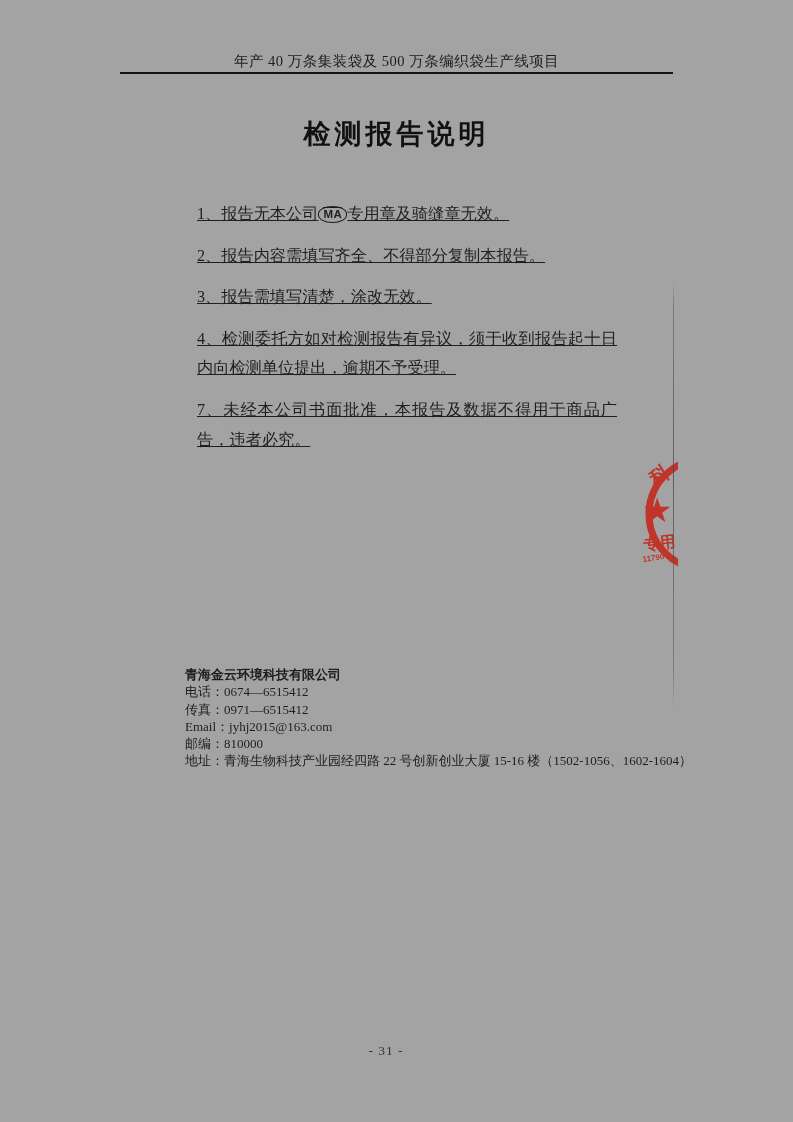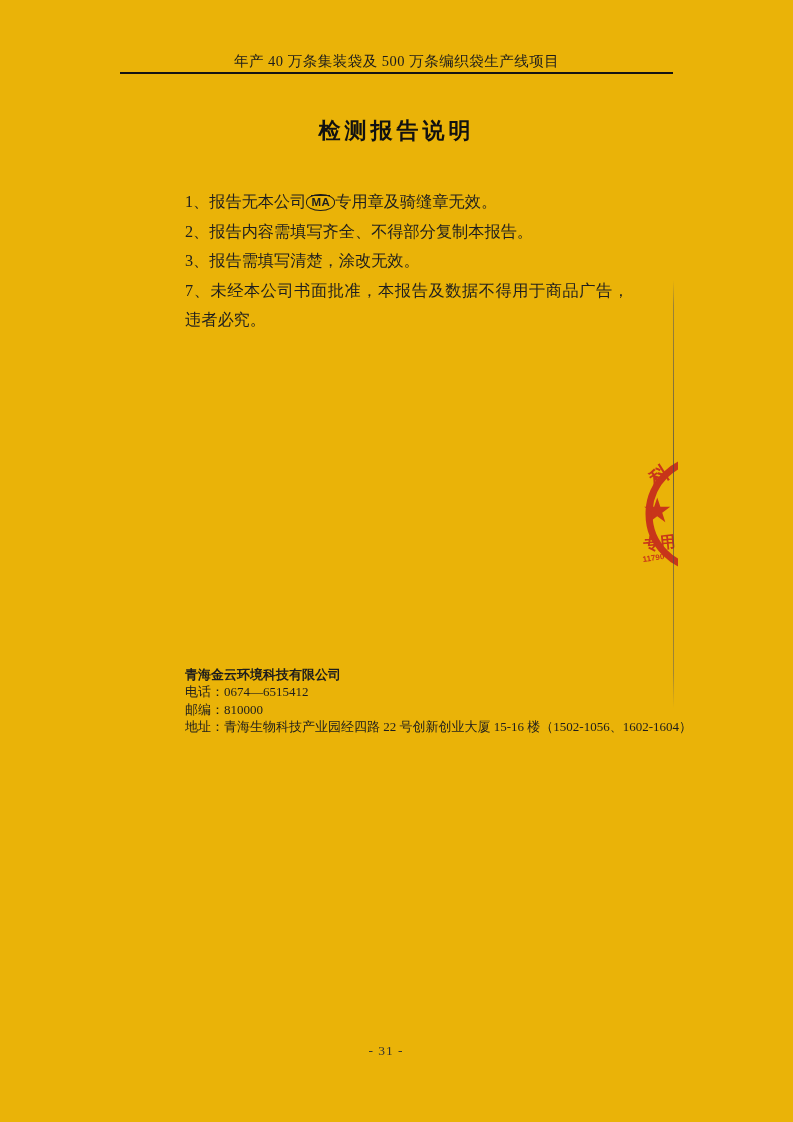--- a/index.html
+++ b/index.html
@@ -7,21 +7,21 @@
   body {
     font-family: "Liberation Serif", "DejaVu Serif", serif;
     background: #ffffff;
     color: #222;
     overflow: hidden;
   }
   .page {
     position: relative;
     width: 793px;
     height: 1122px;
-    background: #eab308;
+    background: #a3a3a3;
   }
   
   .running-header {
     position: absolute;
     top: 52px; left: 0;
     width: 793px;
     text-align: center;
     font-size: 14.5px;
     color: #1c1c1c;
     letter-spacing: 0.5px;
@@ -31,36 +31,36 @@
     top: 72px; left: 120px;
     width: 553px; height: 2px;
     background: #141414;
   }
   
   .doc-title {
     position: absolute;
     top: 116px; left: 0;
     width: 793px;
     text-align: center;
-    font-size: 22px;
+    font-size: 27px;
     font-weight: bold;
     letter-spacing: 4px;
     color: #111;
   }
   
   .notice-list {
     position: absolute;
     top: 188px; left: 185px;
     width: 444px;
     font-size: 16.2px;
     line-height: 29.6px;
     color: #1f1f1f;
     text-align: justify;
   }
-  .notice-item { margin: 0; }
+  .notice-item { margin: 12px; text-decoration: underline; }
   .cma-mark {
     display: inline-block;
     border: 1.6px solid #1c1c1c;
     border-radius: 50% / 46%;
     padding: 0 4px 1px 4px;
     font-size: 11.5px;
     font-weight: bold;
     line-height: 13px;
     letter-spacing: 0.5px;
     vertical-align: 1px;
@@ -121,39 +121,42 @@
 
   <div class="running-header">年产 40 万条集装袋及 500 万条编织袋生产线项目</div>
   <div class="header-rule"></div>
 
   <div class="doc-title">检测报告说明</div>
 
   <div class="notice-list">
     <p class="notice-item"><span>1、</span><span>报告无本公司</span><span class="cma-mark"><span class="cma-inner">MA</span></span><span>专用章及骑缝章无效。</span></p>
     <p class="notice-item"><span>2、</span><span>报告内容需填写齐全、不得部分复制本报告。</span></p>
     <p class="notice-item"><span>3、</span><span>报告需填写清楚，涂改无效。</span></p>
+    <p class="notice-item"><span>4、</span><span>检测委托方如对检测报告有异议，须于收到报告起十日内向检测单位提出，逾期不予受理。</span></p>
     <p class="notice-item"><span>7、</span><span>未经本公司书面批准，本报告及数据不得用于商品广告，违者必究。</span></p>
   </div>
 
   <div class="stamp-clip">
     <svg width="100" height="128" viewBox="0 0 100 128" xmlns="http://www.w3.org/2000/svg">
       <g opacity="0.9">
         <circle cx="62" cy="64" r="55" fill="none" stroke="#c5281c" stroke-width="7"></circle>
         <text x="9" y="33" font-size="20" fill="#c5281c" font-weight="bold" transform="rotate(-32 16 28)" font-family="Liberation Serif, serif">科</text>
         <text x="0" y="72" font-size="34" fill="#c5281c" font-family="DejaVu Sans, sans-serif">★</text>
         <text x="2" y="100" font-size="16" fill="#c5281c" font-weight="bold" transform="rotate(-6 2 100)" font-family="Liberation Serif, serif">专用</text>
         <text x="1" y="112" font-size="8" fill="#c5281c" font-weight="bold" transform="rotate(-8 1 112)" font-family="Liberation Sans, sans-serif">11790</text>
       </g>
     </svg>
   </div>
 
   <div class="page-edge-line"></div>
 
   <div class="contact-block">
     <div class="contact-company">青海金云环境科技有限公司</div>
     <div>电话：0674—6515412</div>
+    <div>传真：0971—6515412</div>
+    <div>Email：jyhj2015@163.com</div>
     <div>邮编：810000</div>
     <div>地址：青海生物科技产业园经四路 22 号创新创业大厦 15-16 楼（1502-1056、1602-1604）</div>
   </div>
 
   <div class="page-number">- 31 -</div>
 
 </div>
 
 </body></html>

